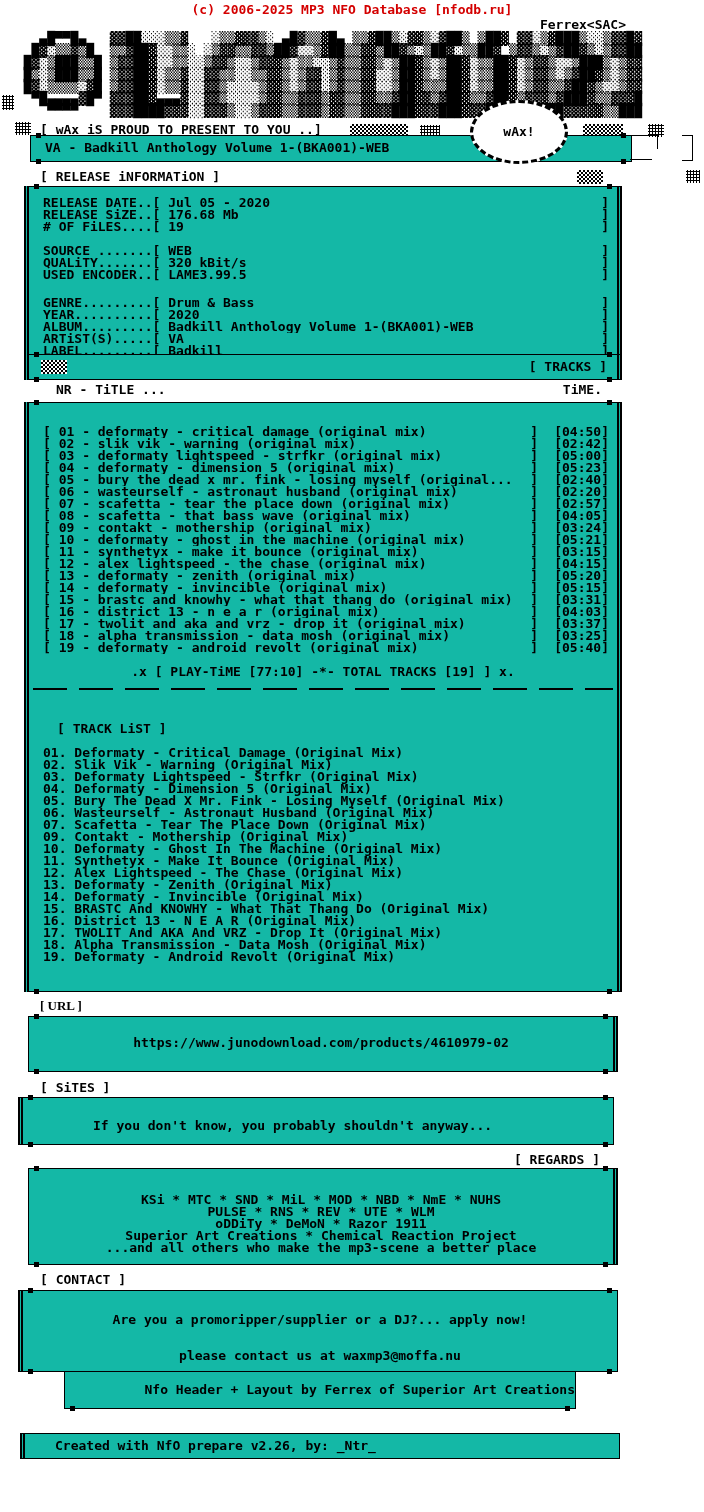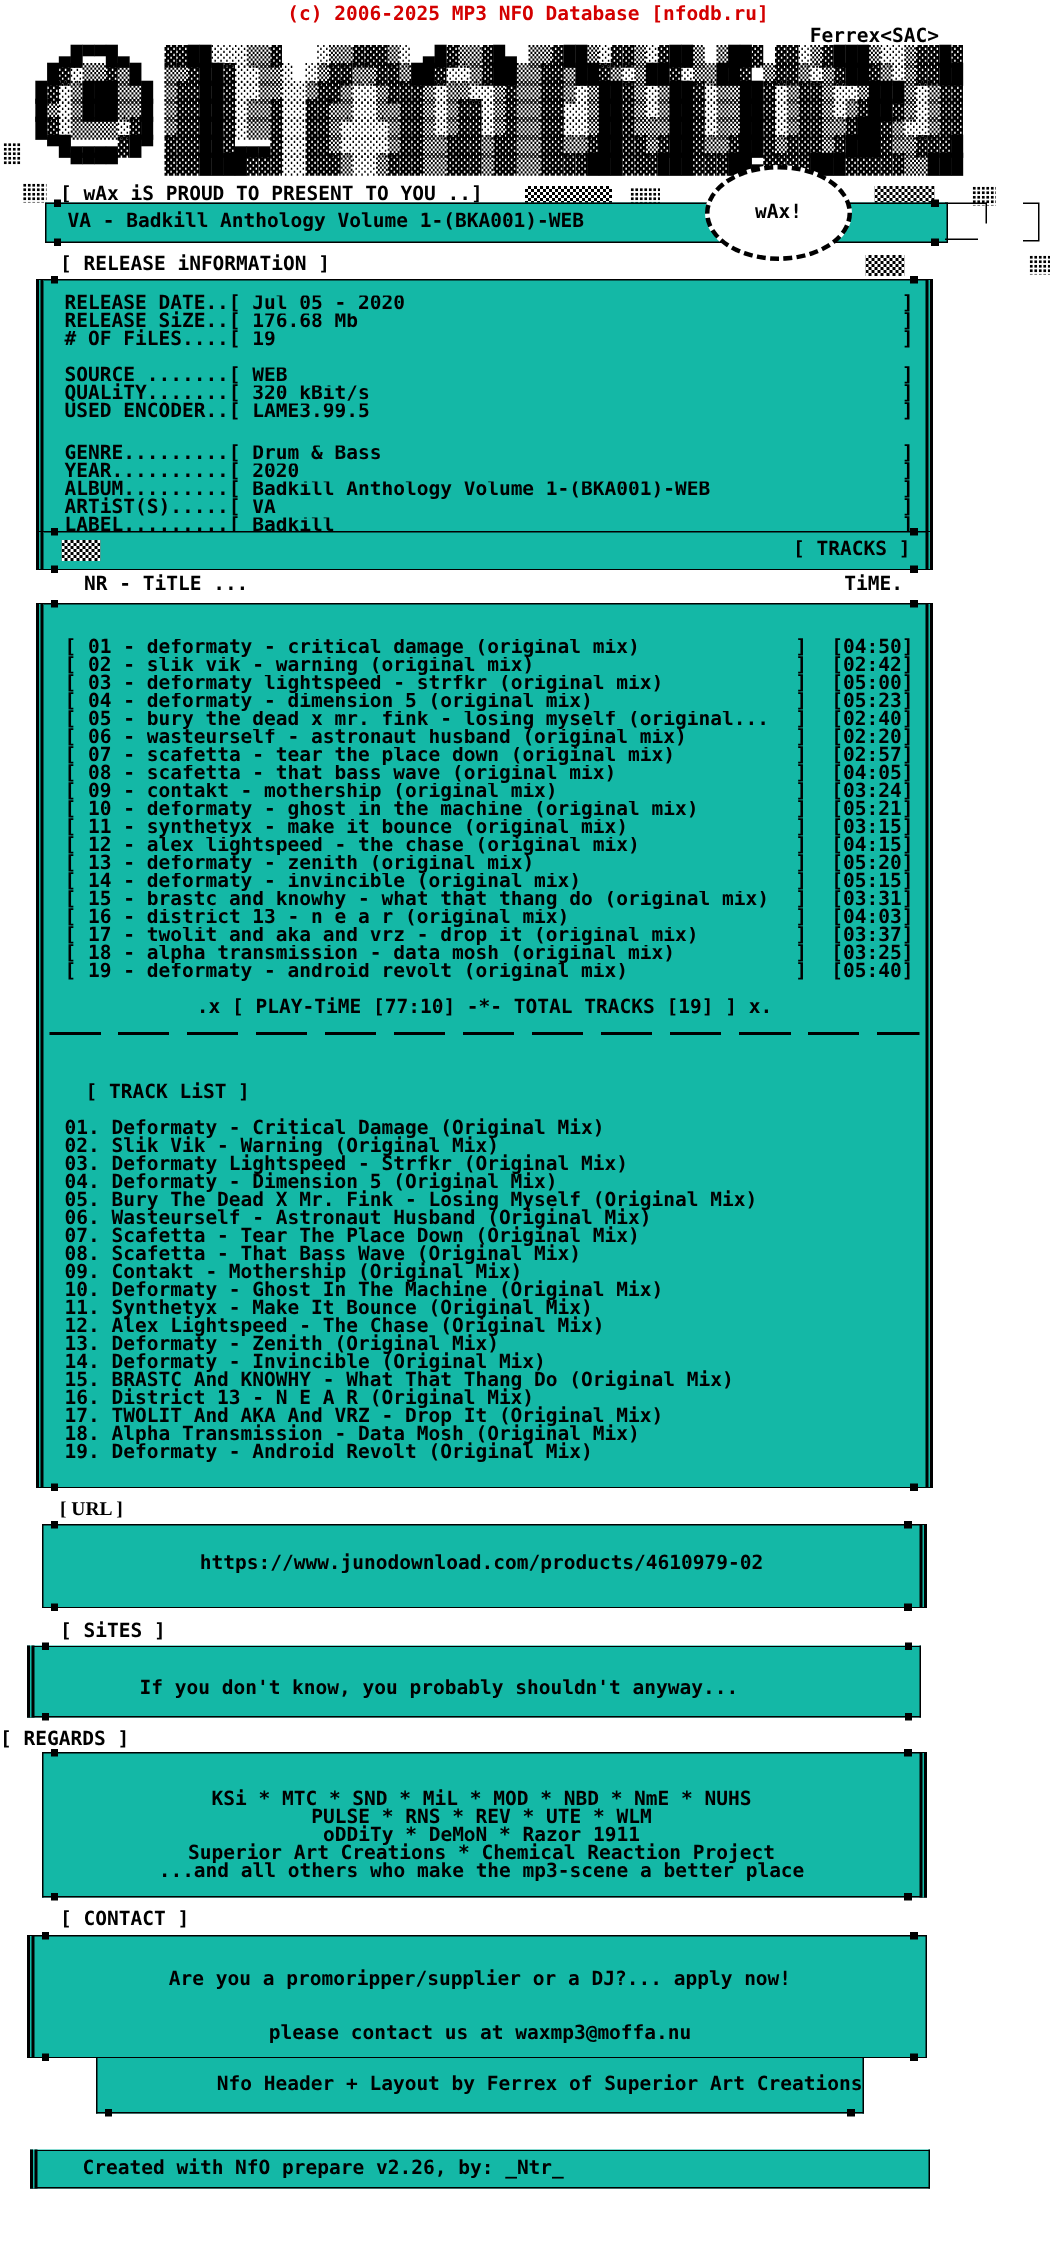--- a/index.html
+++ b/index.html
@@ -23,21 +23,21 @@
      background:linear-gradient(90deg,#000 0 5px,transparent 5px calc(100% - 5px),#000 calc(100% - 5px) 100%);}
   .chk{background:conic-gradient(#000 25%,#fff 0 50%,#000 0 75%,#fff 0) 0 0/4px 4px;}
   .lt{background:radial-gradient(#000 1px,transparent 1.1px) 0 0/3px 3px;}
   .logo{font-size:13px;line-height:12px;letter-spacing:0;}
   .frow{display:flex;height:12px;padding:0 8px 0 14px;}
   .grow{flex:1;overflow:hidden;}
   .sp12{height:12px;}
   .trow{display:flex;height:12px;padding:0 8px 0 14px;}
   .tclose{width:10px;margin-right:14px;}
   .lrow{height:12px;padding-left:14px;}
-  .bubble{position:absolute;left:470px;top:110px;width:92px;height:58px;border:3px dashed #000;
+  .bubble{position:absolute;left:470px;top:100px;width:92px;height:58px;border:3px dashed #000;
      border-radius:50%;background:#fff;z-index:3;display:flex;align-items:center;justify-content:center;}
   .hline{position:absolute;height:1px;background:#000;}
   .vline{position:absolute;width:1px;background:#000;}
   .dashsep{height:2px;margin:10px 4px 0 4px;
      background:repeating-linear-gradient(90deg,#000 0 34px,transparent 34px 46px);}
   a{color:#000;text-decoration:none;}
 </style>
 </head>
 <body>
 
@@ -407,21 +407,20 @@
         <div class="lrow pre">03. Deformaty Lightspeed - Strfkr (Original Mix)</div>
 
         <div class="lrow pre">04. Deformaty - Dimension 5 (Original Mix)</div>
 
         <div class="lrow pre">05. Bury The Dead X Mr. Fink - Losing Myself (Original Mix)</div>
 
         <div class="lrow pre">06. Wasteurself - Astronaut Husband (Original Mix)</div>
 
         <div class="lrow pre">07. Scafetta - Tear The Place Down (Original Mix)</div>
 
-        <div class="lrow pre">08. Scafetta - That Bass Wave (Original Mix)</div>
 
         <div class="lrow pre">09. Contakt - Mothership (Original Mix)</div>
 
         <div class="lrow pre">10. Deformaty - Ghost In The Machine (Original Mix)</div>
 
         <div class="lrow pre">11. Synthetyx - Make It Bounce (Original Mix)</div>
 
         <div class="lrow pre">12. Alex Lightspeed - The Chase (Original Mix)</div>
 
         <div class="lrow pre">13. Deformaty - Zenith (Original Mix)</div>
@@ -445,21 +444,21 @@
     <div class="center" style="padding-top:20px;">
       <a href="#">https://www.junodownload.com/products/4610979-02</a>
     </div>
   </div>
 
   <div class="abs" style="left:40px;top:1082px;">[ SiTES ]</div>
   <div class="box dl sr dots" style="left:18px;top:1097px;width:590px;height:46px;">
     <div style="padding:22px 0 0 70px;">If you don't know, you probably shouldn't anyway...</div>
   </div>
 
-  <div class="abs" style="left:0;top:1154px;width:704px;padding-right:104px;box-sizing:border-box;">[ REGARDS ]</div>
+  <div class="abs" style="left:0;top:1154px;width:704px;text-align:right;padding-right:104px;box-sizing:border-box;">[ REGARDS ]</div>
   <div class="box sl dr dots" style="left:28px;top:1168px;width:584px;height:95px;">
     <div style="padding-top:25px;">
 
 
         <div class="center sp12 pre">KSi * MTC * SND * MiL * MOD * NBD * NmE * NUHS</div>
 
         <div class="center sp12 pre">PULSE * RNS * REV * UTE * WLM</div>
 
         <div class="center sp12 pre">oDDiTy * DeMoN * Razor 1911</div>
 

